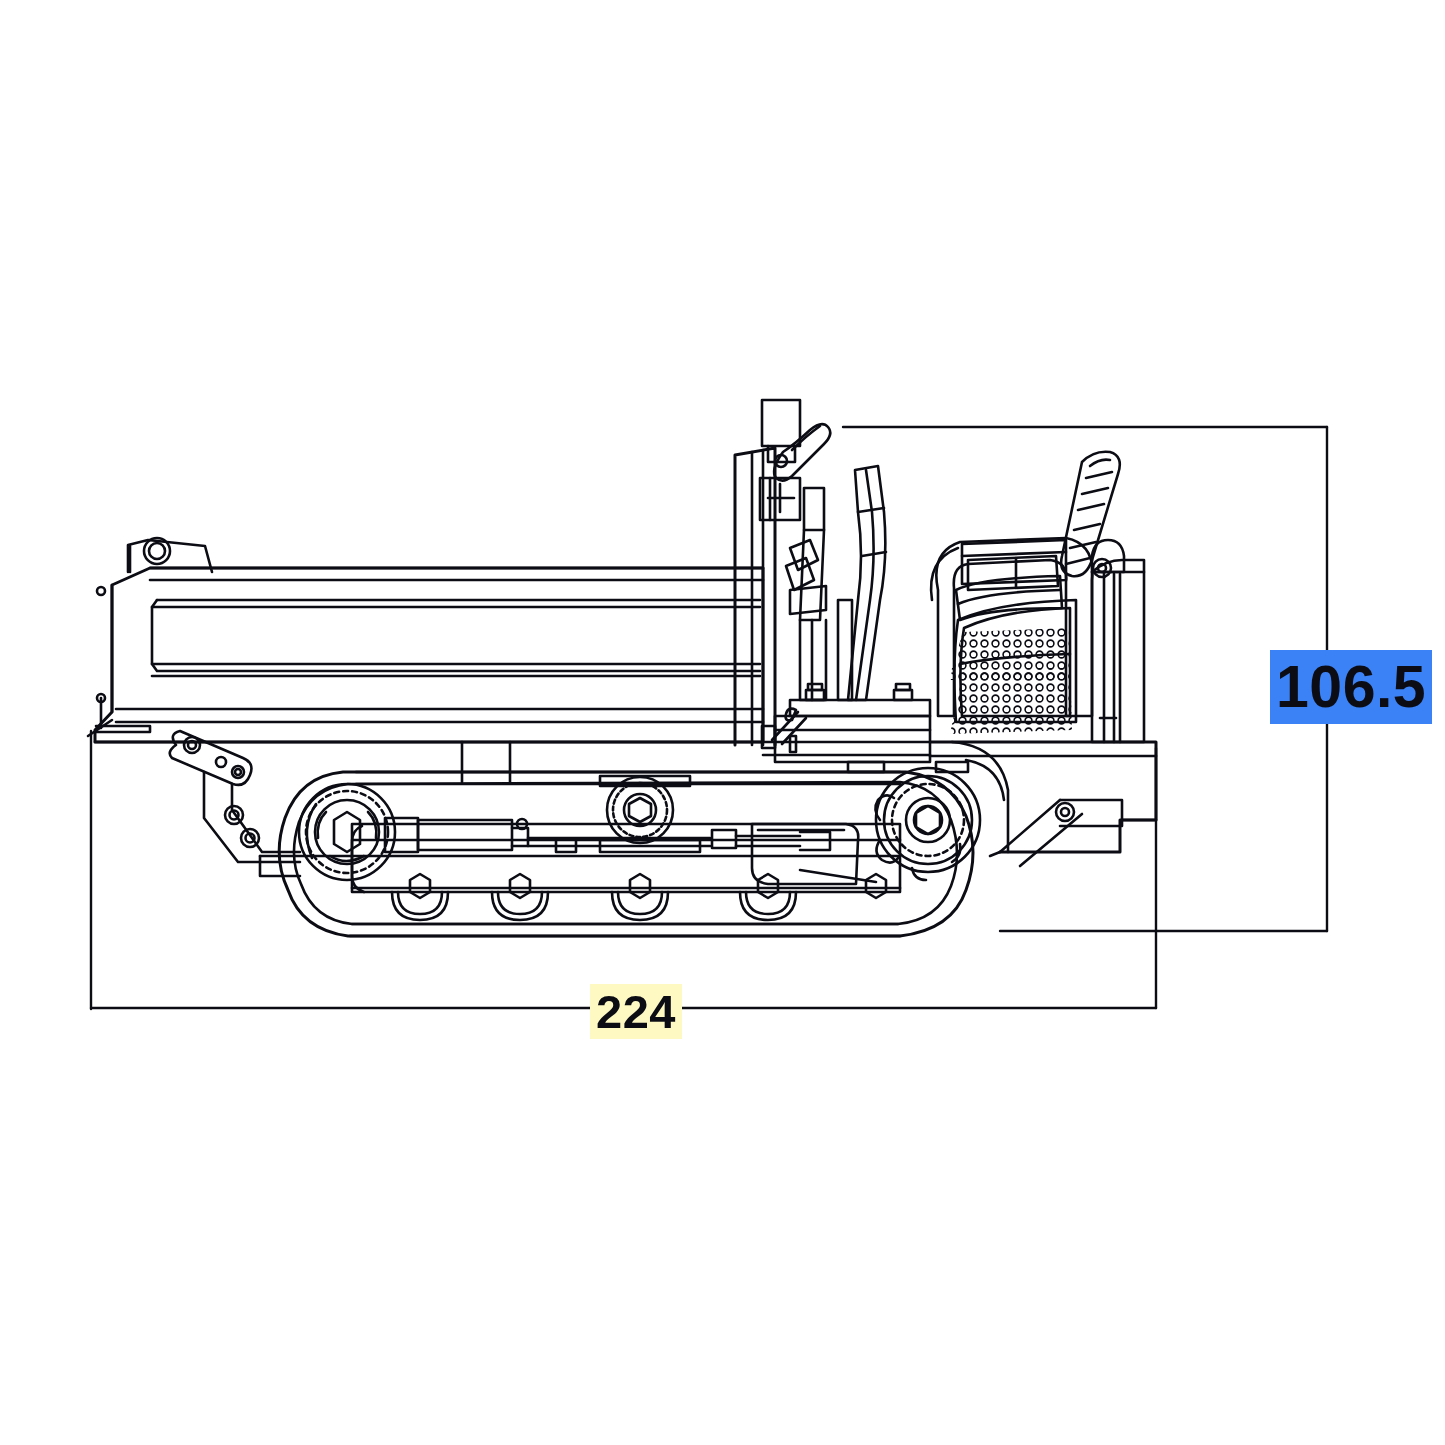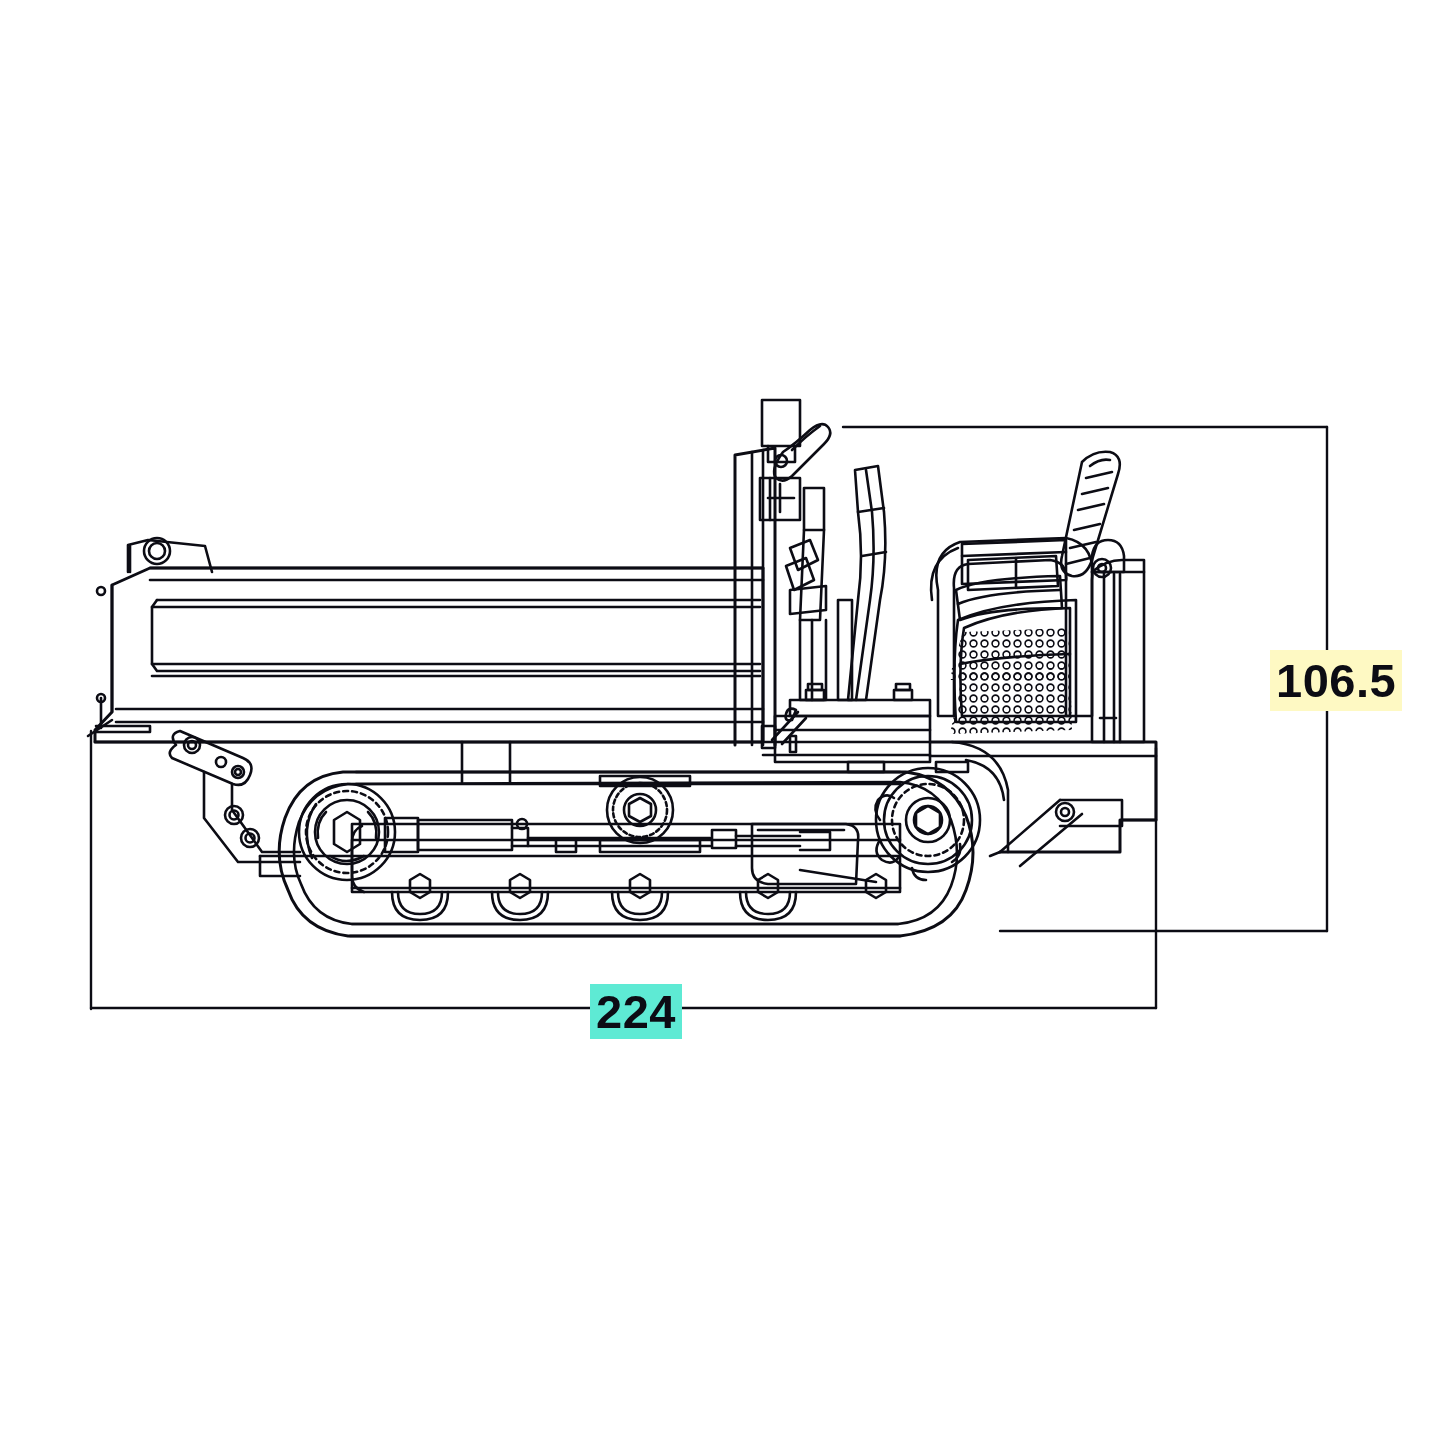--- a/index.html
+++ b/index.html
@@ -31,28 +31,28 @@
     font-family: "Liberation Sans", sans-serif;
     font-weight: bold;
     color: #0c0c14;
     white-space: nowrap;
     letter-spacing: 0.5px;
   }
   #dim-length-text {
     left: 590px;
     top: 984px;
     font-size: 47px;
-    background: #5eead4;
+    background: #fef9c3;
     padding: 0 6px;
   }
   #dim-height-text {
     left: 1270px;
     top: 650px;
-    font-size: 47px;
-    background: #fef9c3;
+    font-size: 59px;
+    background: #3b82f6;
     padding: 3px 6px;
   }
 </style>
 </head>
 <body>
 
 <div id="drawing-root">
 
   <svg id="drawing-svg" viewBox="0 0 1445 1445">
     <defs>

